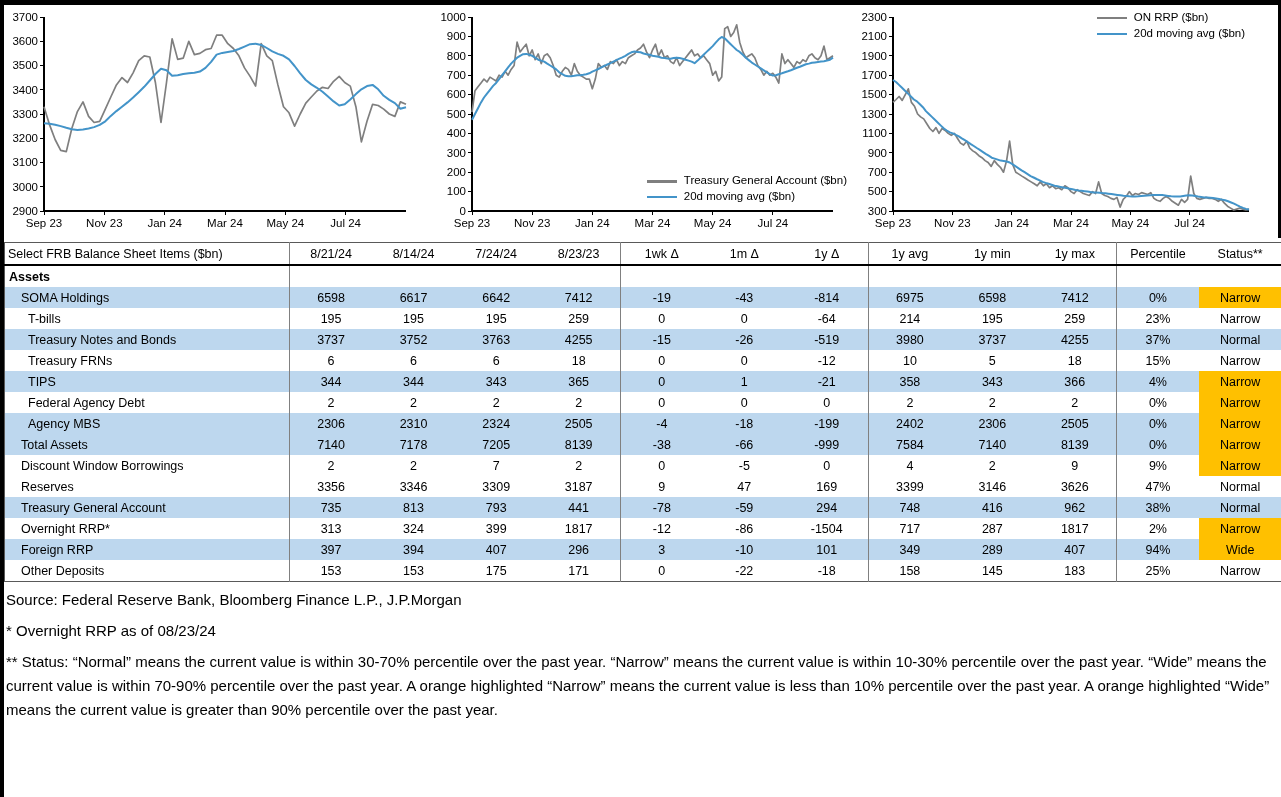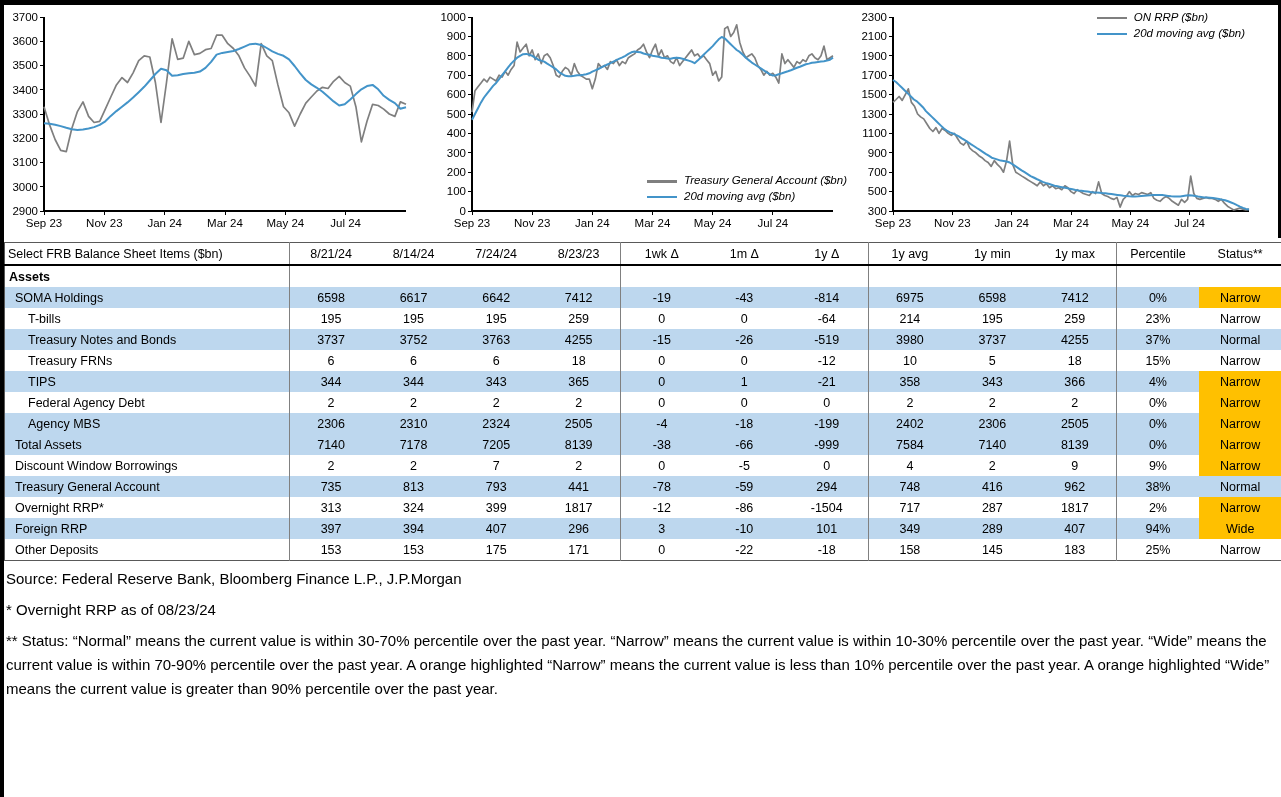--- a/index.html
+++ b/index.html
@@ -13,35 +13,35 @@
   .charts{display:flex;height:233px;}
   .chart{position:relative;height:233px;}
   .chart-1{width:430px;}
   .chart-2{width:425px;}
   .chart-3{width:422px;}
   .chart svg text{font-family:"Liberation Sans",sans-serif;fill:#000;}
   .legend{position:absolute;font-size:11.5px;line-height:1.2;}
   .legend-1{right:28px;bottom:26px;}
   .legend-2{right:12px;bottom:32px;}
   .legend-3{right:36px;top:4px;}
-  .lg-row{display:flex;align-items:center;margin:2px 0;font-style:italic;}
+  .lg-row{display:flex;align-items:center;margin:2px 0;}
   .lg-line{display:inline-block;width:30px;height:2.4px;margin-right:7px;flex:none;}
   
   table{border-collapse:collapse;table-layout:fixed;width:1277px;margin-top:4px;
         border:1.3px solid #595959;}
   th,td{font-size:12.5px;font-weight:normal;text-align:center;padding:2.5px 3px;
         white-space:nowrap;overflow:hidden;height:16px;}
   th:first-child,td.label{text-align:left;}
   thead th{border-bottom:2px solid #000;}
   .gb{border-right:1.2px solid #808080;}
   tr.shade{background:#BDD7EE;}
   tr.section td{font-weight:bold;}
   tr.tsec td{border-top:1.6px solid #000;}
   td.hl{background:#FFC000;}
-  td.ind1{padding-left:10px;}
+  td.ind1{padding-left:16px;}
   td.ind2{padding-left:23px;}
   td.ind0{padding-left:4px;}
   
   .notes{padding:3px 6px 0 2px;font-size:15px;}
   .note{margin:3px 0 7px 0;line-height:1.6;}
 </style>
 </head>
 <body>
 
 <div class="charts">
@@ -364,20 +364,35 @@
         <td class="gb">2</td>
         <td>0</td>
         <td>-5</td>
         <td class="gb">0</td>
         <td>4</td>
         <td>2</td>
         <td class="gb">9</td>
         <td>9%</td>
         <td class="hl">Narrow</td>
       </tr>
+      <tr>
+        <td class="label ind1 gb">Reserves</td>
+        <td>3356</td>
+        <td>3346</td>
+        <td>3309</td>
+        <td class="gb">3187</td>
+        <td>9</td>
+        <td>47</td>
+        <td class="gb">169</td>
+        <td>3399</td>
+        <td>3146</td>
+        <td class="gb">3626</td>
+        <td>47%</td>
+        <td>Normal</td>
+      </tr>
       <tr class="shade">
         <td class="label ind1 gb">Treasury General Account</td>
         <td>735</td>
         <td>813</td>
         <td>793</td>
         <td class="gb">441</td>
         <td>-78</td>
         <td>-59</td>
         <td class="gb">294</td>
         <td>748</td>

